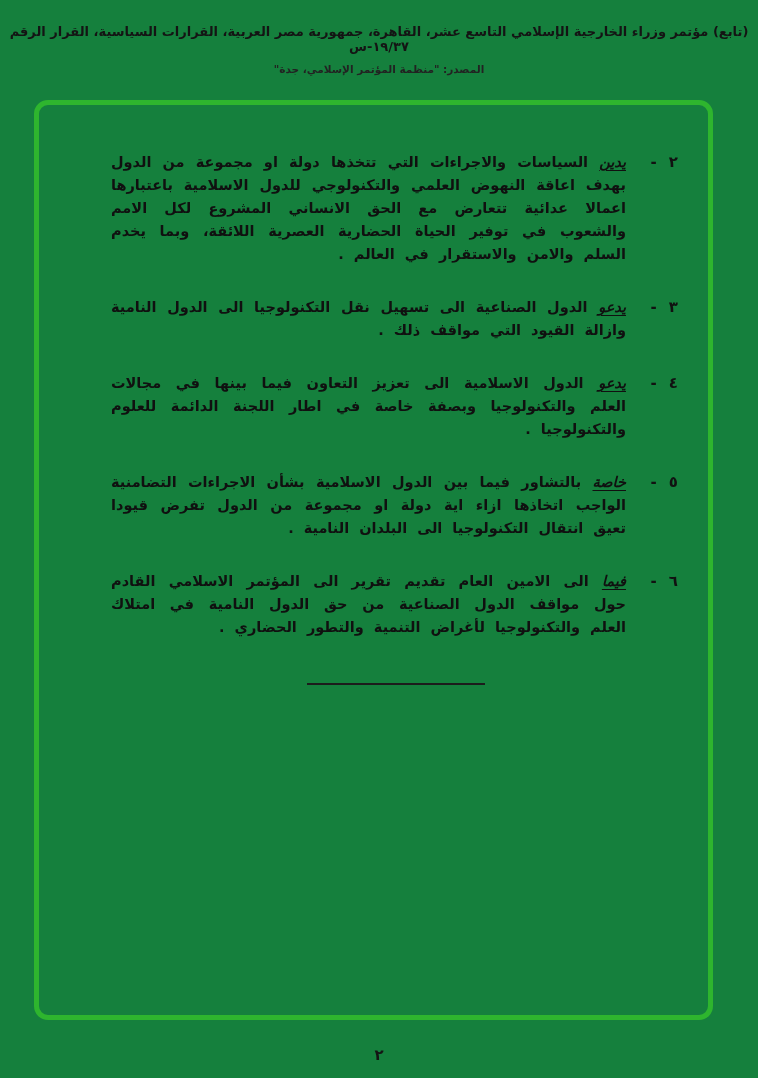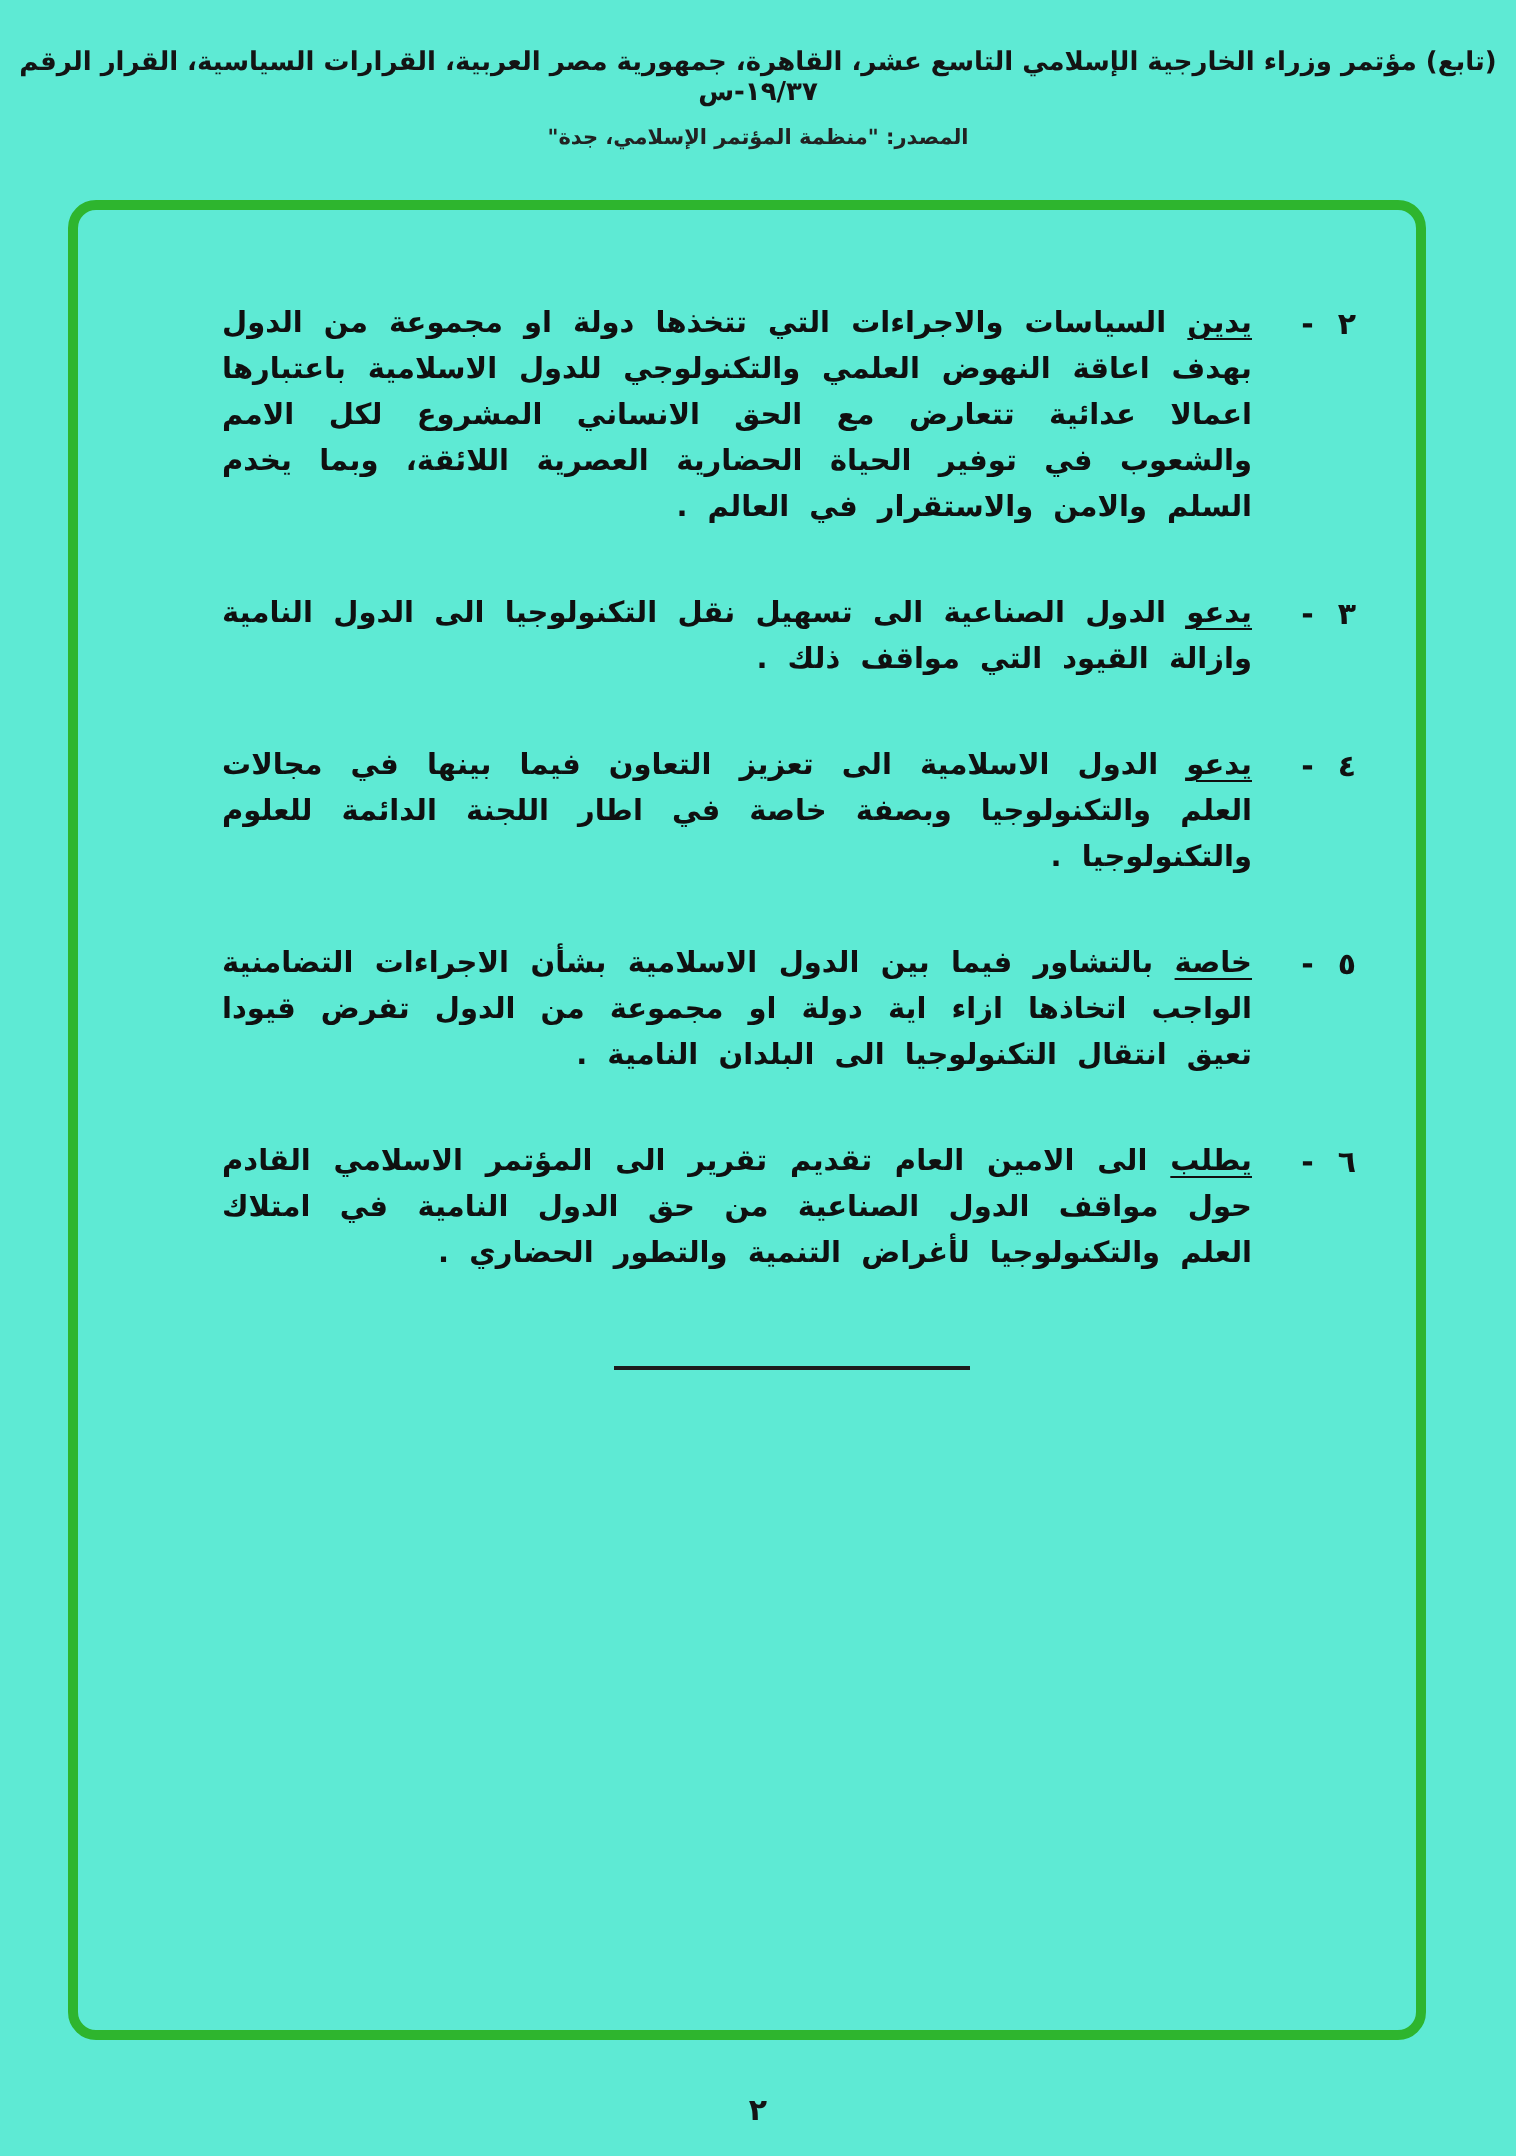--- a/index.html
+++ b/index.html
@@ -6,21 +6,21 @@
     margin: 0;
     padding: 0;
     background: #ffffff;
     font-family: "DejaVu Sans", sans-serif;
   }
   .page {
     position: relative;
     width: 758px;
     height: 1078px;
     margin: 0 auto;
-    background: #5eead4;
+    background: #15803d;
     color: #111111;
     direction: rtl;
     overflow: hidden;
   }
   .doc-header {
     padding-top: 24px;
     text-align: center;
   }
   .doc-header .line1 {
     font-size: 13px;
@@ -71,20 +71,21 @@
     font-weight: bold;
     line-height: 23px;
     text-align: justify;
     word-spacing: 5px;
     letter-spacing: 0.3px;
     color: #101010;
   }
   .item-text .kw {
     text-decoration: underline;
     text-underline-offset: 3px;
+    font-style: italic;
   }
   .divider-rule {
     width: 178px;
     height: 0;
     border-top: 2px solid #1c1c1c;
     margin: 44px auto 0 auto;
   }
   .page-number {
     position: absolute;
     left: 0;
@@ -152,21 +153,21 @@
           <span>بالتشاور فيما بين الدول الاسلامية بشأن الاجراءات التضامنية الواجب اتخاذها ازاء اية دولة او مجموعة من الدول تفرض قيودا تعيق انتقال التكنولوجيا الى البلدان النامية .</span>
         </p>
       </div>
 
       <div class="doc-item">
         <div class="item-num">
           <span>٦</span>
           <span>-</span>
         </div>
         <p class="item-text">
-          <span class="kw">يطلب</span>
+          <span class="kw">فيما</span>
           <span>الى الامين العام تقديم تقرير الى المؤتمر الاسلامي القادم حول مواقف الدول الصناعية من حق الدول النامية في امتلاك العلم والتكنولوجيا لأغراض التنمية والتطور الحضاري .</span>
         </p>
       </div>
 
       <div class="divider-rule"></div>
 
     </div>
   </div>
 
   <div class="page-number">٢</div>

